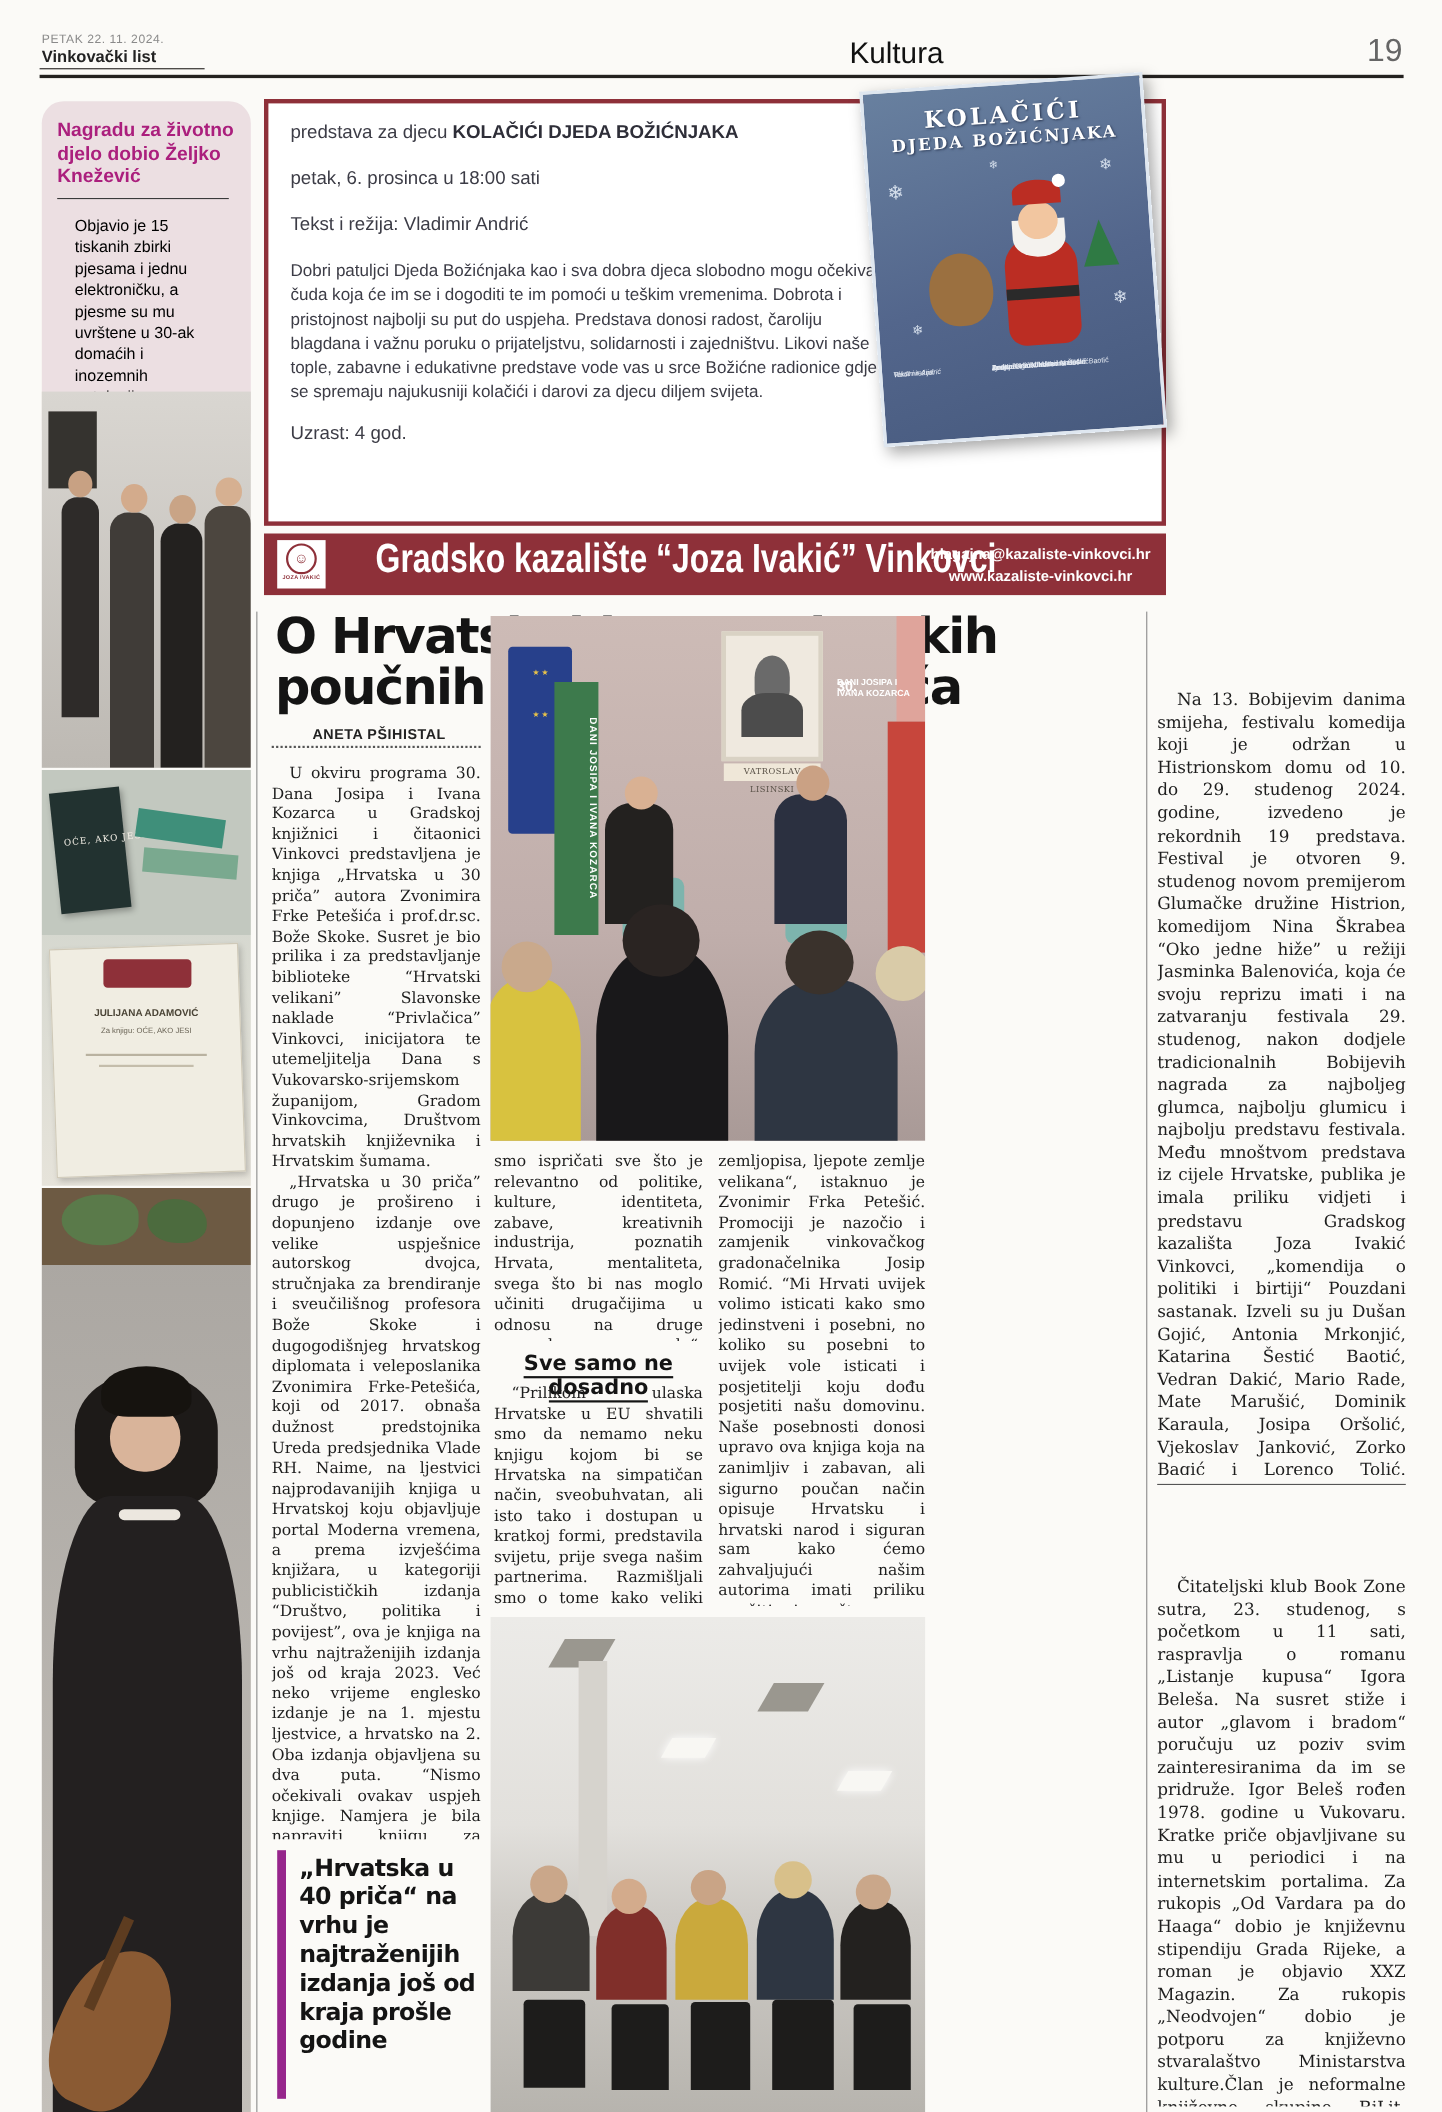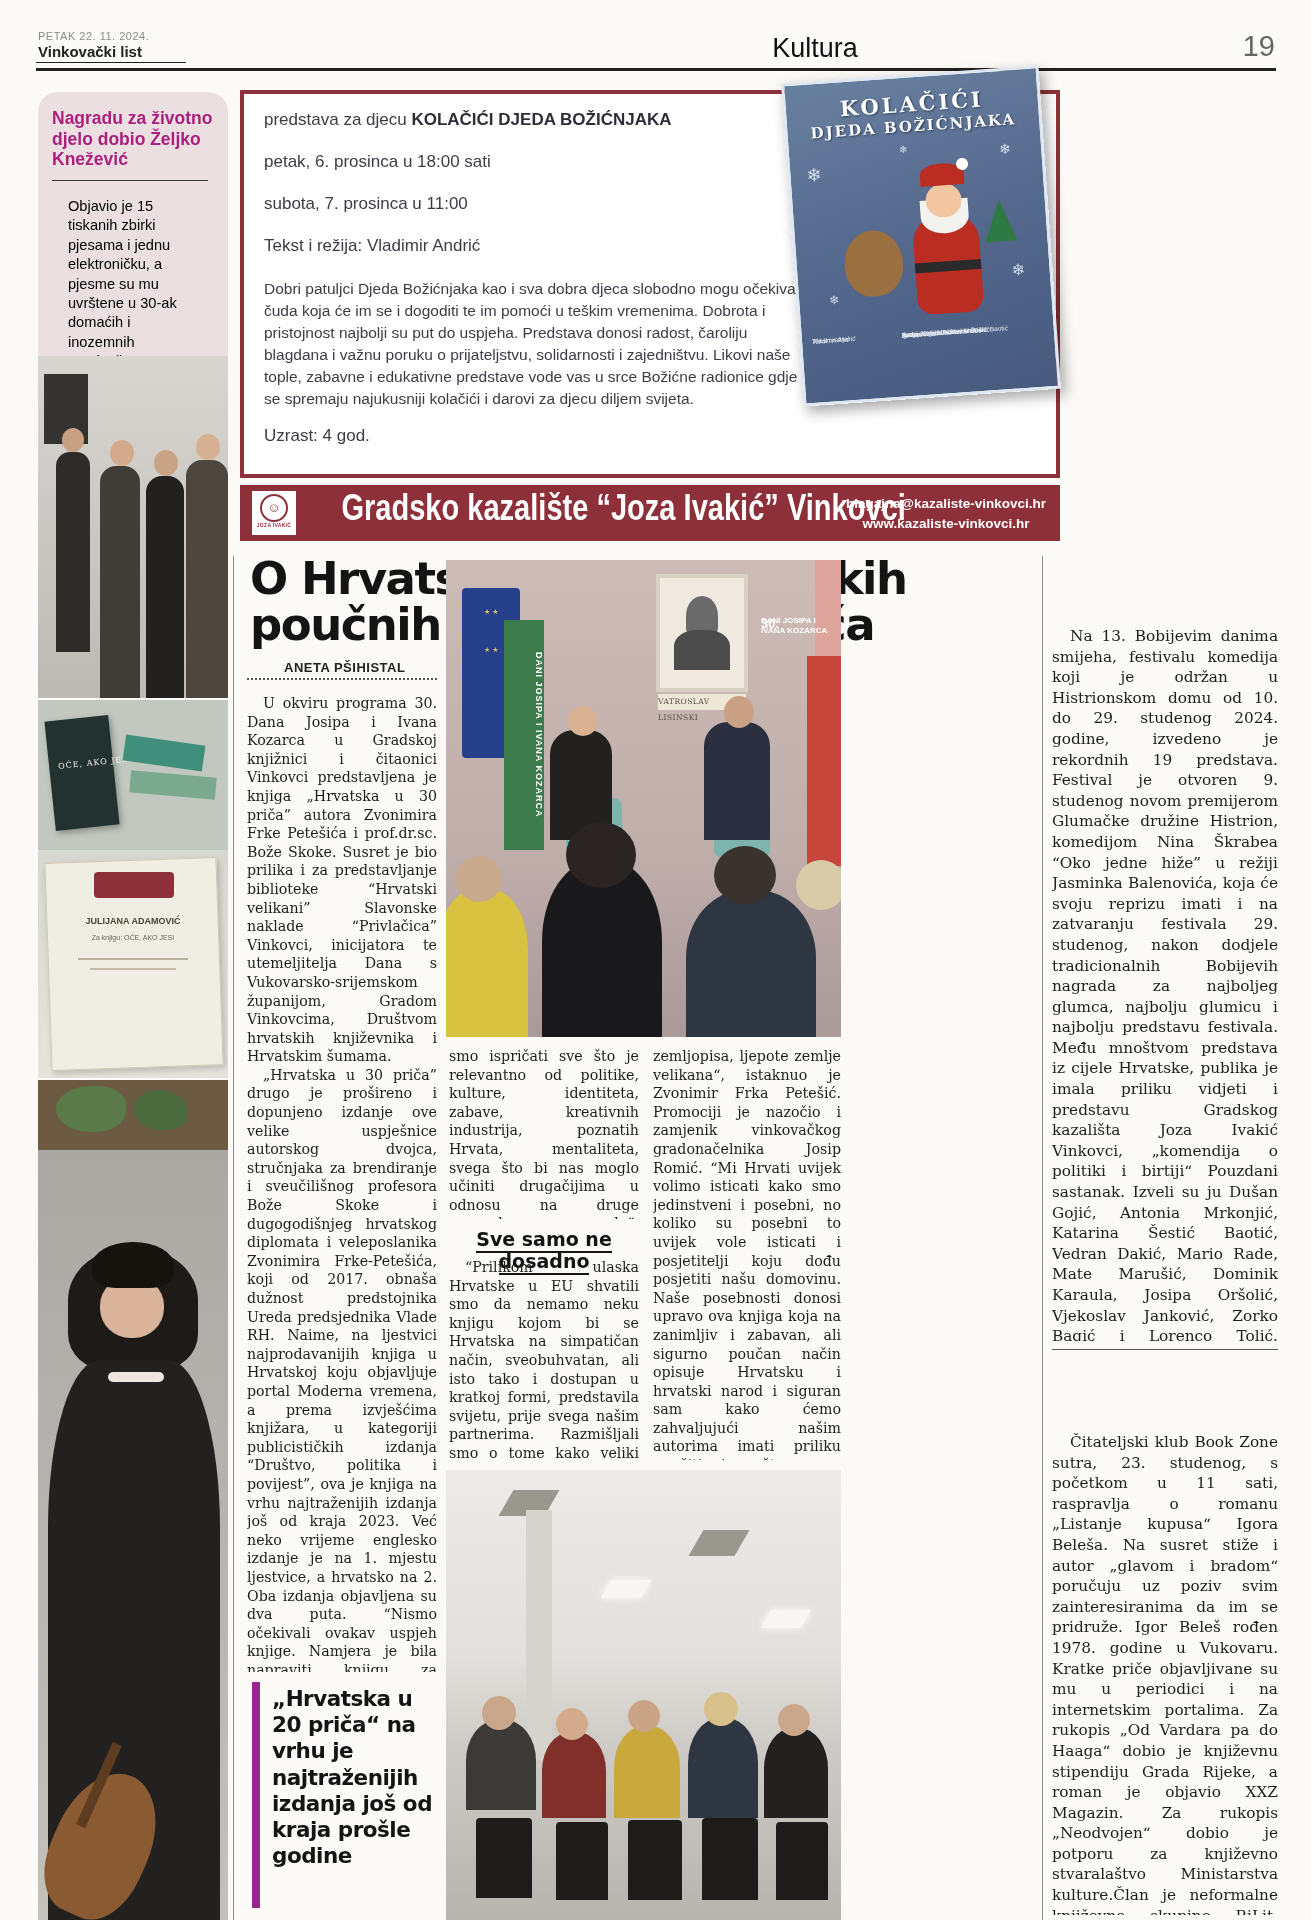--- a/index.html
+++ b/index.html
@@ -102,21 +102,21 @@
   .mainphoto *{position:absolute;}
   .mp-euflag{left:16px;top:28px;width:58px;height:170px;background:#27408b;border-radius:4px;}
   .mp-star{color:#e8c24a;font-size:7px;}
   .mp-greenbanner{left:58px;top:60px;width:40px;height:230px;background:#3d7a4c;
       writing-mode:vertical-rl;color:#ffffff;font-size:9px;font-weight:bold;text-align:center;
       letter-spacing:1px;padding:6px 0;box-sizing:border-box;}
   .mp-frame{left:210px;top:14px;width:92px;height:118px;background:#efe9df;border:4px solid #d9d2c4;box-sizing:border-box;}
   .mp-bust{left:26px;top:18px;width:32px;height:40px;background:#6a6a6a;border-radius:50% 50% 20% 20%;}
   .mp-bustbody{left:14px;top:52px;width:56px;height:40px;background:#4c4c4c;border-radius:40% 40% 0 0;}
   .mp-plate{left:212px;top:134px;width:88px;height:16px;background:#efe7d8;color:#5a5248;font-size:7.5px;
-            line-height:16px;letter-spacing:.5px;font-family:"DejaVu Serif",serif;}
+            text-align:center;line-height:16px;letter-spacing:.5px;font-family:"DejaVu Serif",serif;}
   .mp-logo{right:10px;top:56px;width:70px;color:#fff;font-size:8px;font-weight:bold;line-height:1.3;text-align:left;}
   .mp-logo b{font-size:13px;}
   .mp-redposter{right:0;top:96px;width:34px;height:210px;background:#c7463c;}
   .mp-chair1{left:120px;top:238px;width:56px;height:60px;background:#7db4ad;border-radius:8px;}
   .mp-chair2{left:268px;top:238px;width:56px;height:60px;background:#7db4ad;border-radius:8px;}
   .mp-man1{left:104px;top:170px;width:62px;height:110px;background:#23211f;border-radius:24px 24px 0 0;}
   .mp-head1{left:122px;top:146px;width:30px;height:30px;background:#d9b193;border-radius:50%;}
   .mp-man2{left:258px;top:162px;width:66px;height:118px;background:#2b3040;border-radius:24px 24px 0 0;}
   .mp-head2{left:278px;top:136px;width:30px;height:32px;background:#caa184;border-radius:50%;}
   .mp-aud1{left:-8px;top:330px;width:90px;height:150px;background:#d8c23f;border-radius:40% 40% 0 0;}
@@ -199,21 +199,20 @@
     <div style="left:54px;top:162px;width:82px;height:46px;background:#16130f;border-radius:50% 50% 30% 30%;"></div>
     <div style="left:10px;top:280px;width:172px;height:560px;background:#232020;border-radius:30% 30% 0 0;"></div>
     <div style="left:70px;top:292px;width:56px;height:10px;background:#ece7df;border-radius:6px;"></div>
     <div style="left:16px;top:690px;width:96px;height:150px;background:#8a5a33;border-radius:50% 50% 40% 40%;transform:rotate(24deg);"></div>
     <div style="left:56px;top:660px;width:10px;height:90px;background:#5d3c20;transform:rotate(24deg);"></div>
   </div>
 
   <div class="abs showbox">
     <div class="row"><span>predstava za djecu </span><b>KOLAČIĆI DJEDA BOŽIĆNJAKA</b></div>
     <div class="row">petak, 6. prosinca u 18:00 sati</div>
-    <div class="row">subota, 7. prosinca u 11:00</div>
     <div class="row">Tekst i režija: Vladimir Andrić</div>
     <div class="desc">Dobri patuljci Djeda Božićnjaka kao i sva dobra djeca slobodno mogu očekivati čuda koja će im se i dogoditi te im pomoći u teškim vremenima. Dobrota i pristojnost najbolji su put do uspjeha. Predstava donosi radost, čaroliju blagdana i važnu poruku o prijateljstvu, solidarnosti i zajedništvu. Likovi naše tople, zabavne i edukativne predstave vode vas u srce Božićne radionice gdje se spremaju najukusniji kolačići i darovi za djecu diljem svijeta.</div>
     <div class="meta">Uzrast: 4 god.</div>
   </div>
 
   <div class="abs poster">
     <div class="t1">KOLAČIĆI</div>
     <div class="t2">DJEDA BOŽIĆNJAKA</div>
     <div class="flake" style="left:16px;top:80px;font-size:18px;">❄</div>
     <div class="flake" style="left:210px;top:70px;font-size:14px;">❄</div>
@@ -304,21 +303,21 @@
     <p style="text-indent:0;">smo ispričati sve što je relevantno od politike, kulture, identiteta, zabave, kreativnih industrija, poznatih Hrvata, mentaliteta, svega što bi nas moglo učiniti drugačijima u odnosu na druge europske narode“, istaknuo je Skoko.</p>
   </div>
   <div class="abs subhead"><span>Sve samo ne dosadno</span></div>
   <div class="abs bodytext col2b">
     <p>“Prilikom ulaska Hrvatske u EU shvatili smo da nemamo neku knjigu kojom bi se Hrvatska na simpatičan način, sveobuhvatan, ali isto tako i dostupan u kratkoj formi, predstavila svijetu, prije svega našim partnerima. Razmišljali smo o tome kako veliki broj zanimljivosti o Hrvatskoj ispričati u kratkim pričama, da ne bude dosadnjikavo nego atraktivno, prepuno anegdota od sporta, kulture, povijesti,</p>
   </div>
   <div class="abs bodytext col3">
     <p style="text-indent:0;">zemljopisa, ljepote zemlje velikana“, istaknuo je Zvonimir Frka Petešić. Promociji je nazočio i zamjenik vinkovačkog gradonačelnika Josip Romić. “Mi Hrvati uvijek volimo isticati kako smo jedinstveni i posebni, no koliko su posebni to uvijek vole isticati i posjetitelji koju dođu posjetiti našu domovinu. Naše posebnosti donosi upravo ova knjiga koja na zanimljiv i zabavan, ali sigurno poučan način opisuje Hrvatsku i hrvatski narod i siguran sam kako ćemo zahvaljujući našim autorima imati priliku naučiti i nešto novo. Knjigu još nisam uspio pročitati, ali mi zanima nalazi li se u njoj za nas najvažniji podatak, činjenica da se u Hrvatskoj nalazi najstarije naselje u Europi“, pita se Josip Romić.</p>
   </div>
 
-  <div class="abs pullquote">„Hrvatska u 20 priča“ na vrhu je najtraženijih izdanja još od kraja prošle godine</div>
+  <div class="abs pullquote">„Hrvatska u 40 priča“ na vrhu je najtraženijih izdanja još od kraja prošle godine</div>
 
   <div class="abs ph botphoto">
     <div class="bp-vent" style="left:60px;top:20px;"></div>
     <div class="bp-vent" style="left:250px;top:60px;"></div>
     <div class="bp-light" style="left:160px;top:110px;"></div>
     <div class="bp-light" style="left:320px;top:140px;"></div>
     <div class="bp-pillar"></div>
     <div class="bp-row" style="left:20px;top:250px;width:70px;height:90px;background:#3c3a37;"></div>
     <div class="bp-head" style="left:36px;top:226px;width:34px;height:34px;background:#caa78a;"></div>
     <div class="bp-row" style="left:96px;top:262px;width:64px;height:86px;background:#802f2a;"></div>

